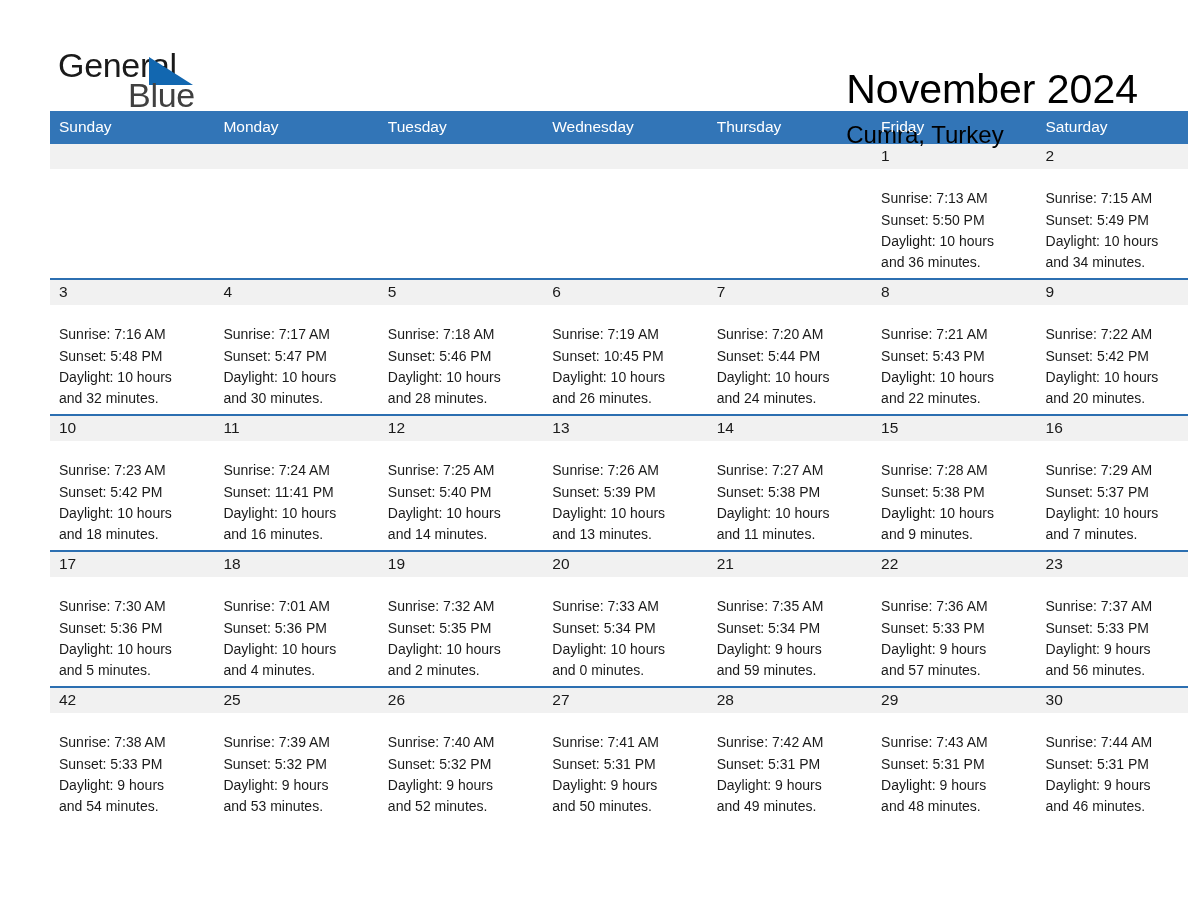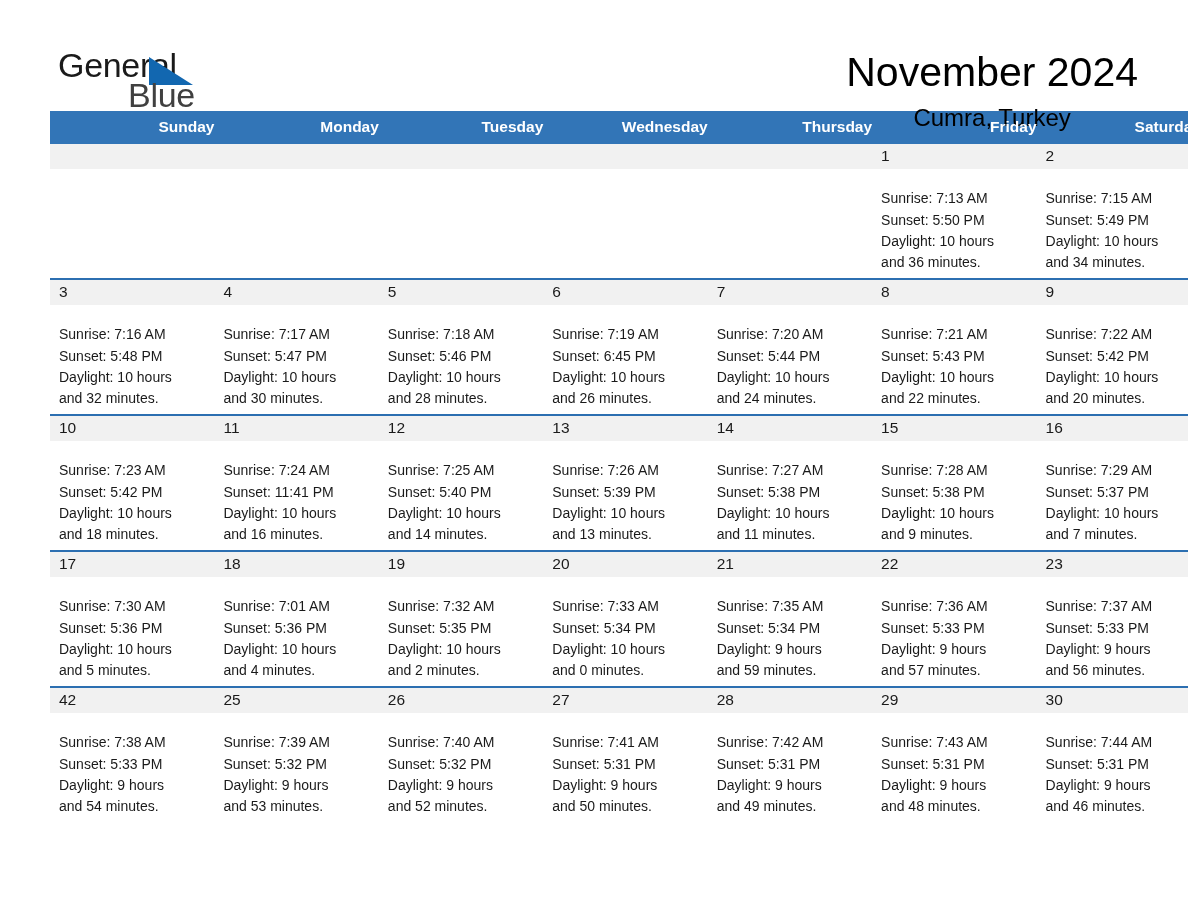--- a/index.html
+++ b/index.html
@@ -57,23 +57,24 @@
   .brand-blue {
     position: absolute;
     left: 78px;
     top: 30px;
     font-size: 34px;
     letter-spacing: -0.3px;
     color: #404040;
     line-height: 1;
   }
   .title-block {
-    text-align: center;
+    text-align: left;
     flex: none;
     padding-top: 2px;
+    margin-top: 17px;
   }
   .month-title {
     font-size: 41px;
     font-weight: normal;
     color: #000000;
     line-height: 1.12;
     white-space: nowrap;
   }
   .location {
     font-size: 24px;
@@ -88,22 +89,22 @@
   .calendar {
     width: 1088px;
     border-collapse: collapse;
     table-layout: fixed;
     margin-top: 1px;
   }
   .calendar th {
     background: #3275b7;
     color: #ffffff;
     font-size: 15.5px;
-    font-weight: bold;
-    text-align: right;
+    font-weight: normal;
+    text-align: left;
     padding: 7px 0 8px 9px;
     border: none;
     width: 155.43px;
   }
   .calendar td {
     vertical-align: top;
     padding: 0;
     border: none;
     border-top: 2px solid #2c6fb1;
     background: #ffffff;
@@ -230,21 +231,21 @@
               <div>Sunrise: 7:18 AM</div>
               <div>Sunset: 5:46 PM</div>
               <div>Daylight: 10 hours</div>
               <div>and 28 minutes.</div>
             </div>
           </td>
           <td>
             <div class="daynum">6</div>
             <div class="details">
               <div>Sunrise: 7:19 AM</div>
-              <div>Sunset: 6:45 PM</div>
+              <div>Sunset: 10:45 PM</div>
               <div>Daylight: 10 hours</div>
               <div>and 26 minutes.</div>
             </div>
           </td>
           <td>
             <div class="daynum">7</div>
             <div class="details">
               <div>Sunrise: 7:20 AM</div>
               <div>Sunset: 5:44 PM</div>
               <div>Daylight: 10 hours</div>

